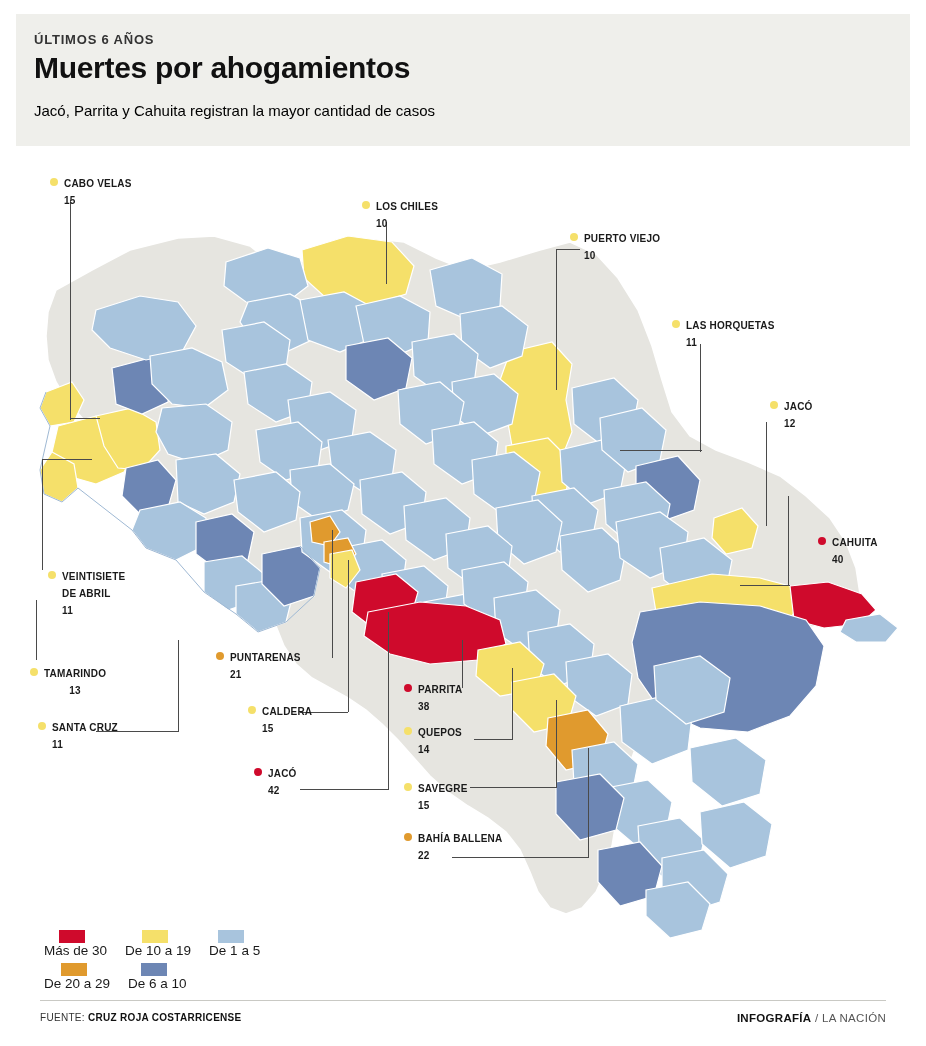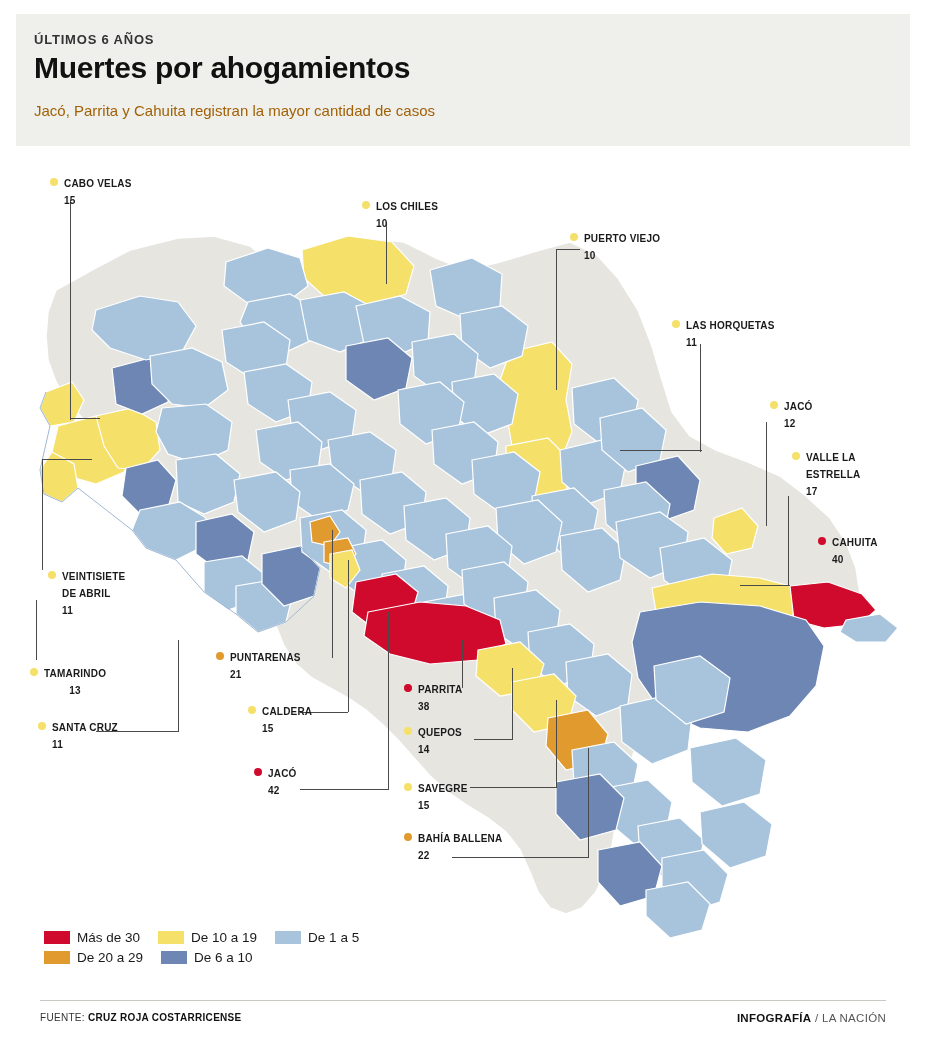--- a/index.html
+++ b/index.html
@@ -29,21 +29,21 @@
     font-size:13px;letter-spacing:.8px;
     font-weight:bold;color:#333;
   }
   .title{
     position:absolute;left:18px;top:37px;
     font-size:30px;font-weight:bold;color:#111;
     letter-spacing:-0.3px;
   }
   .subtitle{
     position:absolute;left:18px;top:88px;
-    font-size:15px;color:#a16207;
+    font-size:15px;color:#000000;
   }
 
   
   .mapwrap{
     position:absolute;left:0;top:150px;
     width:926px;height:840px;
   }
   svg.mapsvg{display:block;}
 
   
@@ -68,21 +68,21 @@
   .leader{position:absolute;background:#4a4a4a;}
 
   
   .legend{
     position:absolute;
     left:44px;top:930px;
     font-size:13.5px;
     color:#1a1a1a;
   }
   .legend .row{display:flex;align-items:center;margin-bottom:5px;}
-  .legend .item{display:flex;align-items:center;margin-right:18px;}
+  .legend .item{display:flex;align-items:center;margin-right:18px;flex-direction:column;}
   .legend .swatch{width:26px;height:13px;margin-right:7px;}
 
   
   .footline{
     position:absolute;left:40px;top:1000px;width:846px;height:1px;background:#c9c9c4;
   }
   .source{
     position:absolute;left:40px;top:1012px;
     font-size:10px;color:#333;letter-spacing:.3px;
   }
@@ -286,25 +286,20 @@
   <div class="ann" style="left:672px;top:317px;">
     <span class="dot" style="background:#f5e06a;"></span><span>LAS HORQUETAS</span>
     <span class="val" style="margin-left:14px;">11</span>
   </div>
 
   <div class="ann" style="left:770px;top:398px;">
     <span class="dot" style="background:#f5e06a;"></span><span>JACÓ</span>
     <span class="val" style="margin-left:14px;">12</span>
   </div>
 
-  <div class="ann" style="left:792px;top:449px;">
-    <span class="dot" style="background:#f5e06a;"></span><span>VALLE LA</span>
-    <span class="val" style="margin-left:14px;">ESTRELLA</span>
-    <span class="val" style="margin-left:14px;">17</span>
-  </div>
 
   <div class="ann" style="left:818px;top:534px;">
     <span class="dot" style="background:#cf0a2c;"></span><span>CAHUITA</span>
     <span class="val" style="margin-left:14px;">40</span>
   </div>
 
   <div class="ann" style="left:48px;top:568px;">
     <span class="dot" style="background:#f5e06a;"></span><span>VEINTISIETE</span>
     <span class="val" style="margin-left:14px;">DE ABRIL</span>
     <span class="val" style="margin-left:14px;">11</span>

